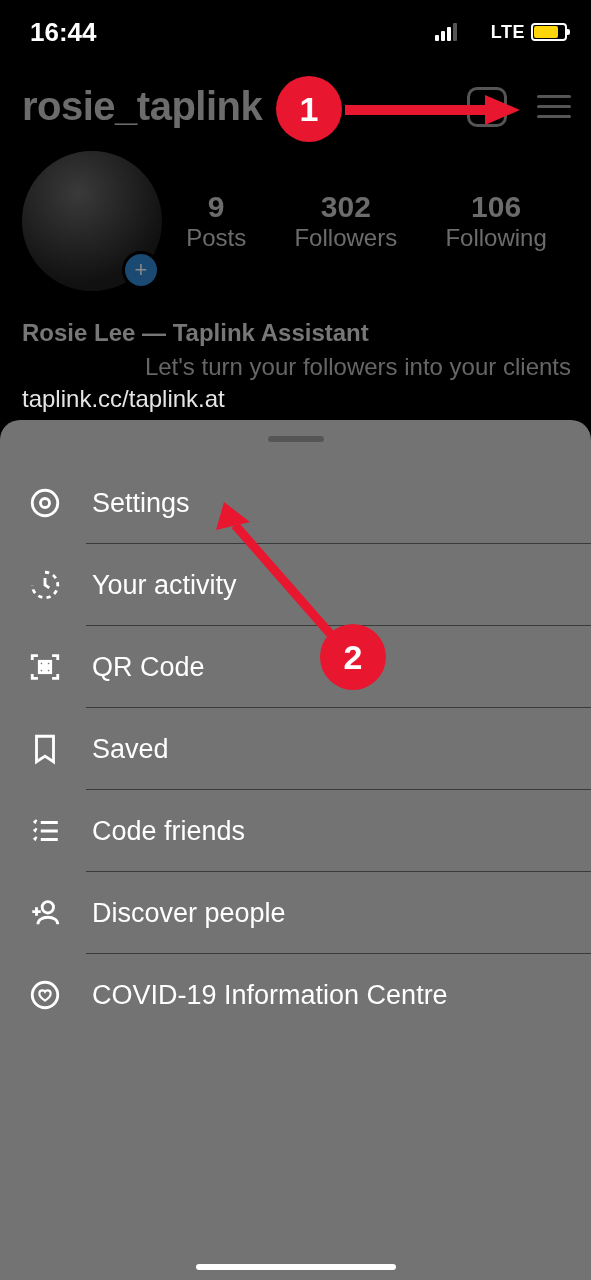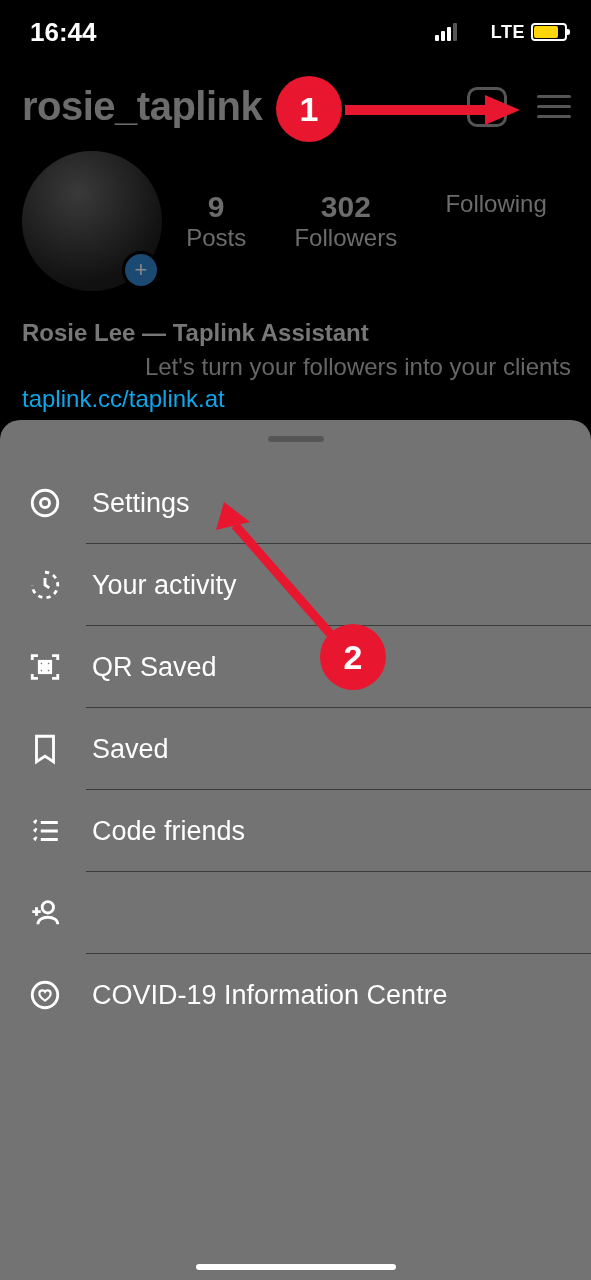--- a/index.html
+++ b/index.html
@@ -29,21 +29,21 @@
   .stats-row { display:flex; align-items:center; margin-top:22px; gap: 0; }
   .avatar { width:140px; height:140px; border-radius:50%; background: radial-gradient(circle at 40% 30%, #3a3a3a, #111 70%); position:relative; flex-shrink:0;}
   .avatar-add { position:absolute; right:2px; bottom:2px; width:38px; height:38px; border-radius:50%; background:#1a4a72; display:flex; align-items:center; justify-content:center; color:#888; font-size:22px; border:3px solid #000;}
   .stats { flex:1; display:flex; justify-content:space-around; text-align:center; }
   .stat .num { font-size:30px; font-weight:600; color:#6c6c6c;}
   .stat .lbl { font-size:24px; color:#6c6c6c; margin-top:0;}
 
   .bio { margin-top:28px; }
   .bio-name { font-size:24px; font-weight:600; color:#777; }
   .bio-text { font-size:24px; color:#666; margin-top:4px; line-height:1.35;text-align:right;}
-  .bio-link { font-size:24px; color:#0ea5e9; margin-top:2px;}
+  .bio-link { font-size:24px; color:#e5e5e5; margin-top:2px;}
 
   
   .sheet { position:absolute; left:0; right:0; top:420px; bottom:0; background:#737373; border-radius:20px 20px 0 0; padding-top:16px;}
   .grabber { width:56px; height:6px; background:#555; border-radius:3px; margin:0 auto 20px auto;}
   .menu { padding: 0 0 0 0; }
   .menu-item { display:flex; align-items:center; padding: 22px 26px; gap:28px; position:relative;}
   .menu-item:not(:last-child)::after { content:""; position:absolute; left:86px; right:0; bottom:0; height:1px; background:#3a3a3a;}
   .menu-icon { width:38px; height:38px; display:flex; align-items:center; justify-content:center; flex-shrink:0; color:#fff;}
   .menu-icon svg { width:34px; height:34px; stroke:#fff; fill:none; stroke-width:2; }
   .menu-label { font-size:27px; color:#fff; font-weight:400;}
@@ -96,20 +96,21 @@
     <div class="stats">
       <div class="stat">
         <div class="num">9</div>
         <div class="lbl">Posts</div>
       </div>
       <div class="stat">
         <div class="num">302</div>
         <div class="lbl">Followers</div>
       </div>
       <div class="stat">
+        <div class="num">106</div>
         <div class="lbl">Following</div>
       </div>
     </div>
   </div>
 
   <div class="bio">
     <div class="bio-name">Rosie Lee — Taplink Assistant</div>
     <div class="bio-text">Let's turn your followers into your clients</div>
     <div class="bio-link">taplink.cc/taplink.at</div>
   </div>
@@ -143,21 +144,21 @@
     <div class="menu-item">
       <span class="menu-icon">
         <svg viewBox="0 0 24 24">
             <path d="M3 7V4h4M21 7V4h-4M3 17v3h4M21 17v3h-4"></path>
             <rect x="8" y="8" width="3" height="3"></rect>
             <rect x="13" y="8" width="3" height="3"></rect>
             <rect x="8" y="13" width="3" height="3"></rect>
             <rect x="13" y="13" width="3" height="3"></rect>
           </svg>
       </span>
-      <span class="menu-label">QR Saved</span>
+      <span class="menu-label">QR Code</span>
     </div>
 
     <div class="menu-item">
       <span class="menu-icon">
         <svg viewBox="0 0 24 24">
             <path d="M6 3h12v18l-6-4-6 4z"></path>
           </svg>
       </span>
       <span class="menu-label">Saved</span>
     </div>
@@ -173,20 +174,21 @@
     </div>
 
     <div class="menu-item">
       <span class="menu-icon">
         <svg viewBox="0 0 24 24">
             <circle cx="14" cy="8" r="4"></circle>
             <path d="M7 20c0-3 3-5 7-5s7 2 7 5"></path>
             <path d="M3 11h6M6 8v6"></path>
           </svg>
       </span>
+      <span class="menu-label">Discover people</span>
     </div>
 
     <div class="menu-item">
       <span class="menu-icon">
         <svg viewBox="0 0 24 24">
             <circle cx="12" cy="12" r="9"></circle>
             <path d="M12 16s-4-2.5-4-5c0-1.3 1-2.3 2.3-2.3 .8 0 1.4.4 1.7 1 .3-.6.9-1 1.7-1 1.3 0 2.3 1 2.3 2.3 0 2.5-4 5-4 5z" stroke-width="1.5"></path>
           </svg>
       </span>
       <span class="menu-label">COVID-19 Information Centre</span>

